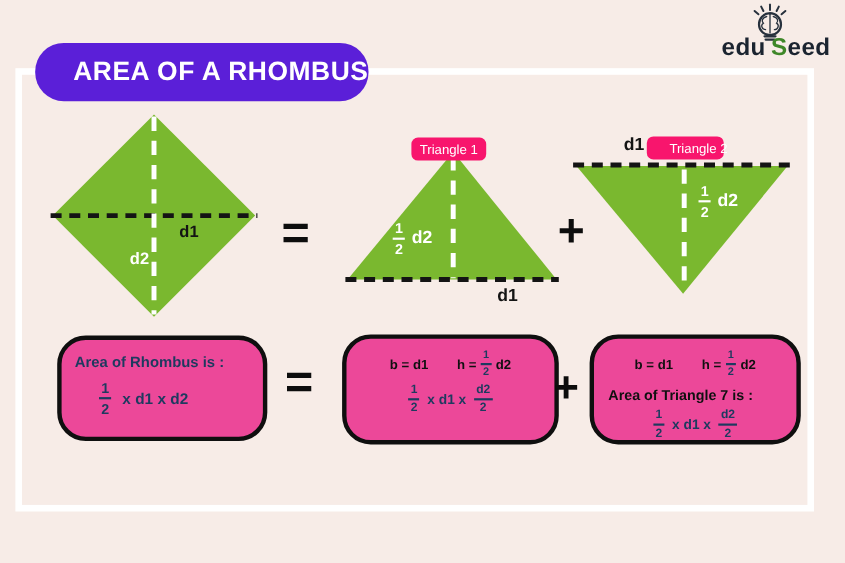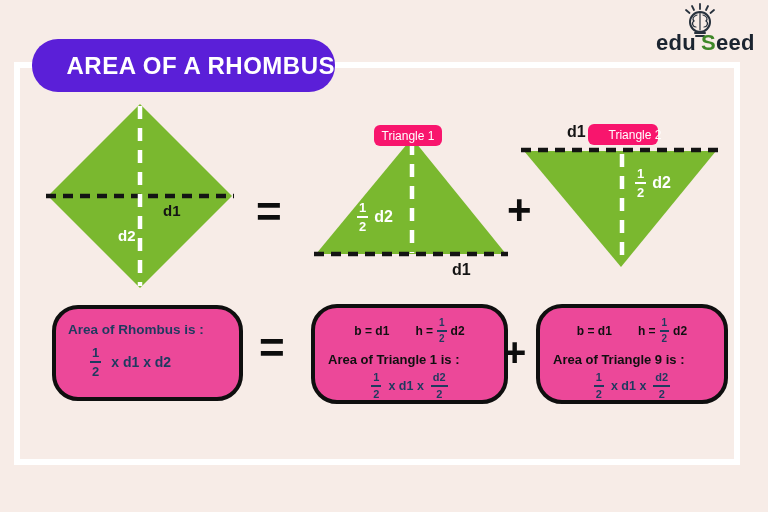--- a/index.html
+++ b/index.html
@@ -151,21 +151,20 @@
       <span>b = d1</span>
       <span class="h-group">
         <span>h =</span>
         <span class="frac frac-sm">
           <span class="num">1</span>
           <span class="den">2</span>
         </span>
         <span>d2</span>
       </span>
     </div>
-    <div class="box-title">Area of Triangle 1 is :</div>
     <div class="box-formula">
       <span class="frac frac-md">
         <span class="num">1</span>
         <span class="den">2</span>
       </span>
       <span>x d1 x</span>
       <span class="frac frac-md">
         <span class="num">d2</span>
         <span class="den">2</span>
       </span>
@@ -179,21 +178,21 @@
       <span>b = d1</span>
       <span class="h-group">
         <span>h =</span>
         <span class="frac frac-sm">
           <span class="num">1</span>
           <span class="den">2</span>
         </span>
         <span>d2</span>
       </span>
     </div>
-    <div class="box-title">Area of Triangle 9 is :</div>
+    <div class="box-title">Area of Triangle 7 is :</div>
     <div class="box-formula">
       <span class="frac frac-md">
         <span class="num">1</span>
         <span class="den">2</span>
       </span>
       <span>x d1 x</span>
       <span class="frac frac-md">
         <span class="num">d2</span>
         <span class="den">2</span>
       </span>

